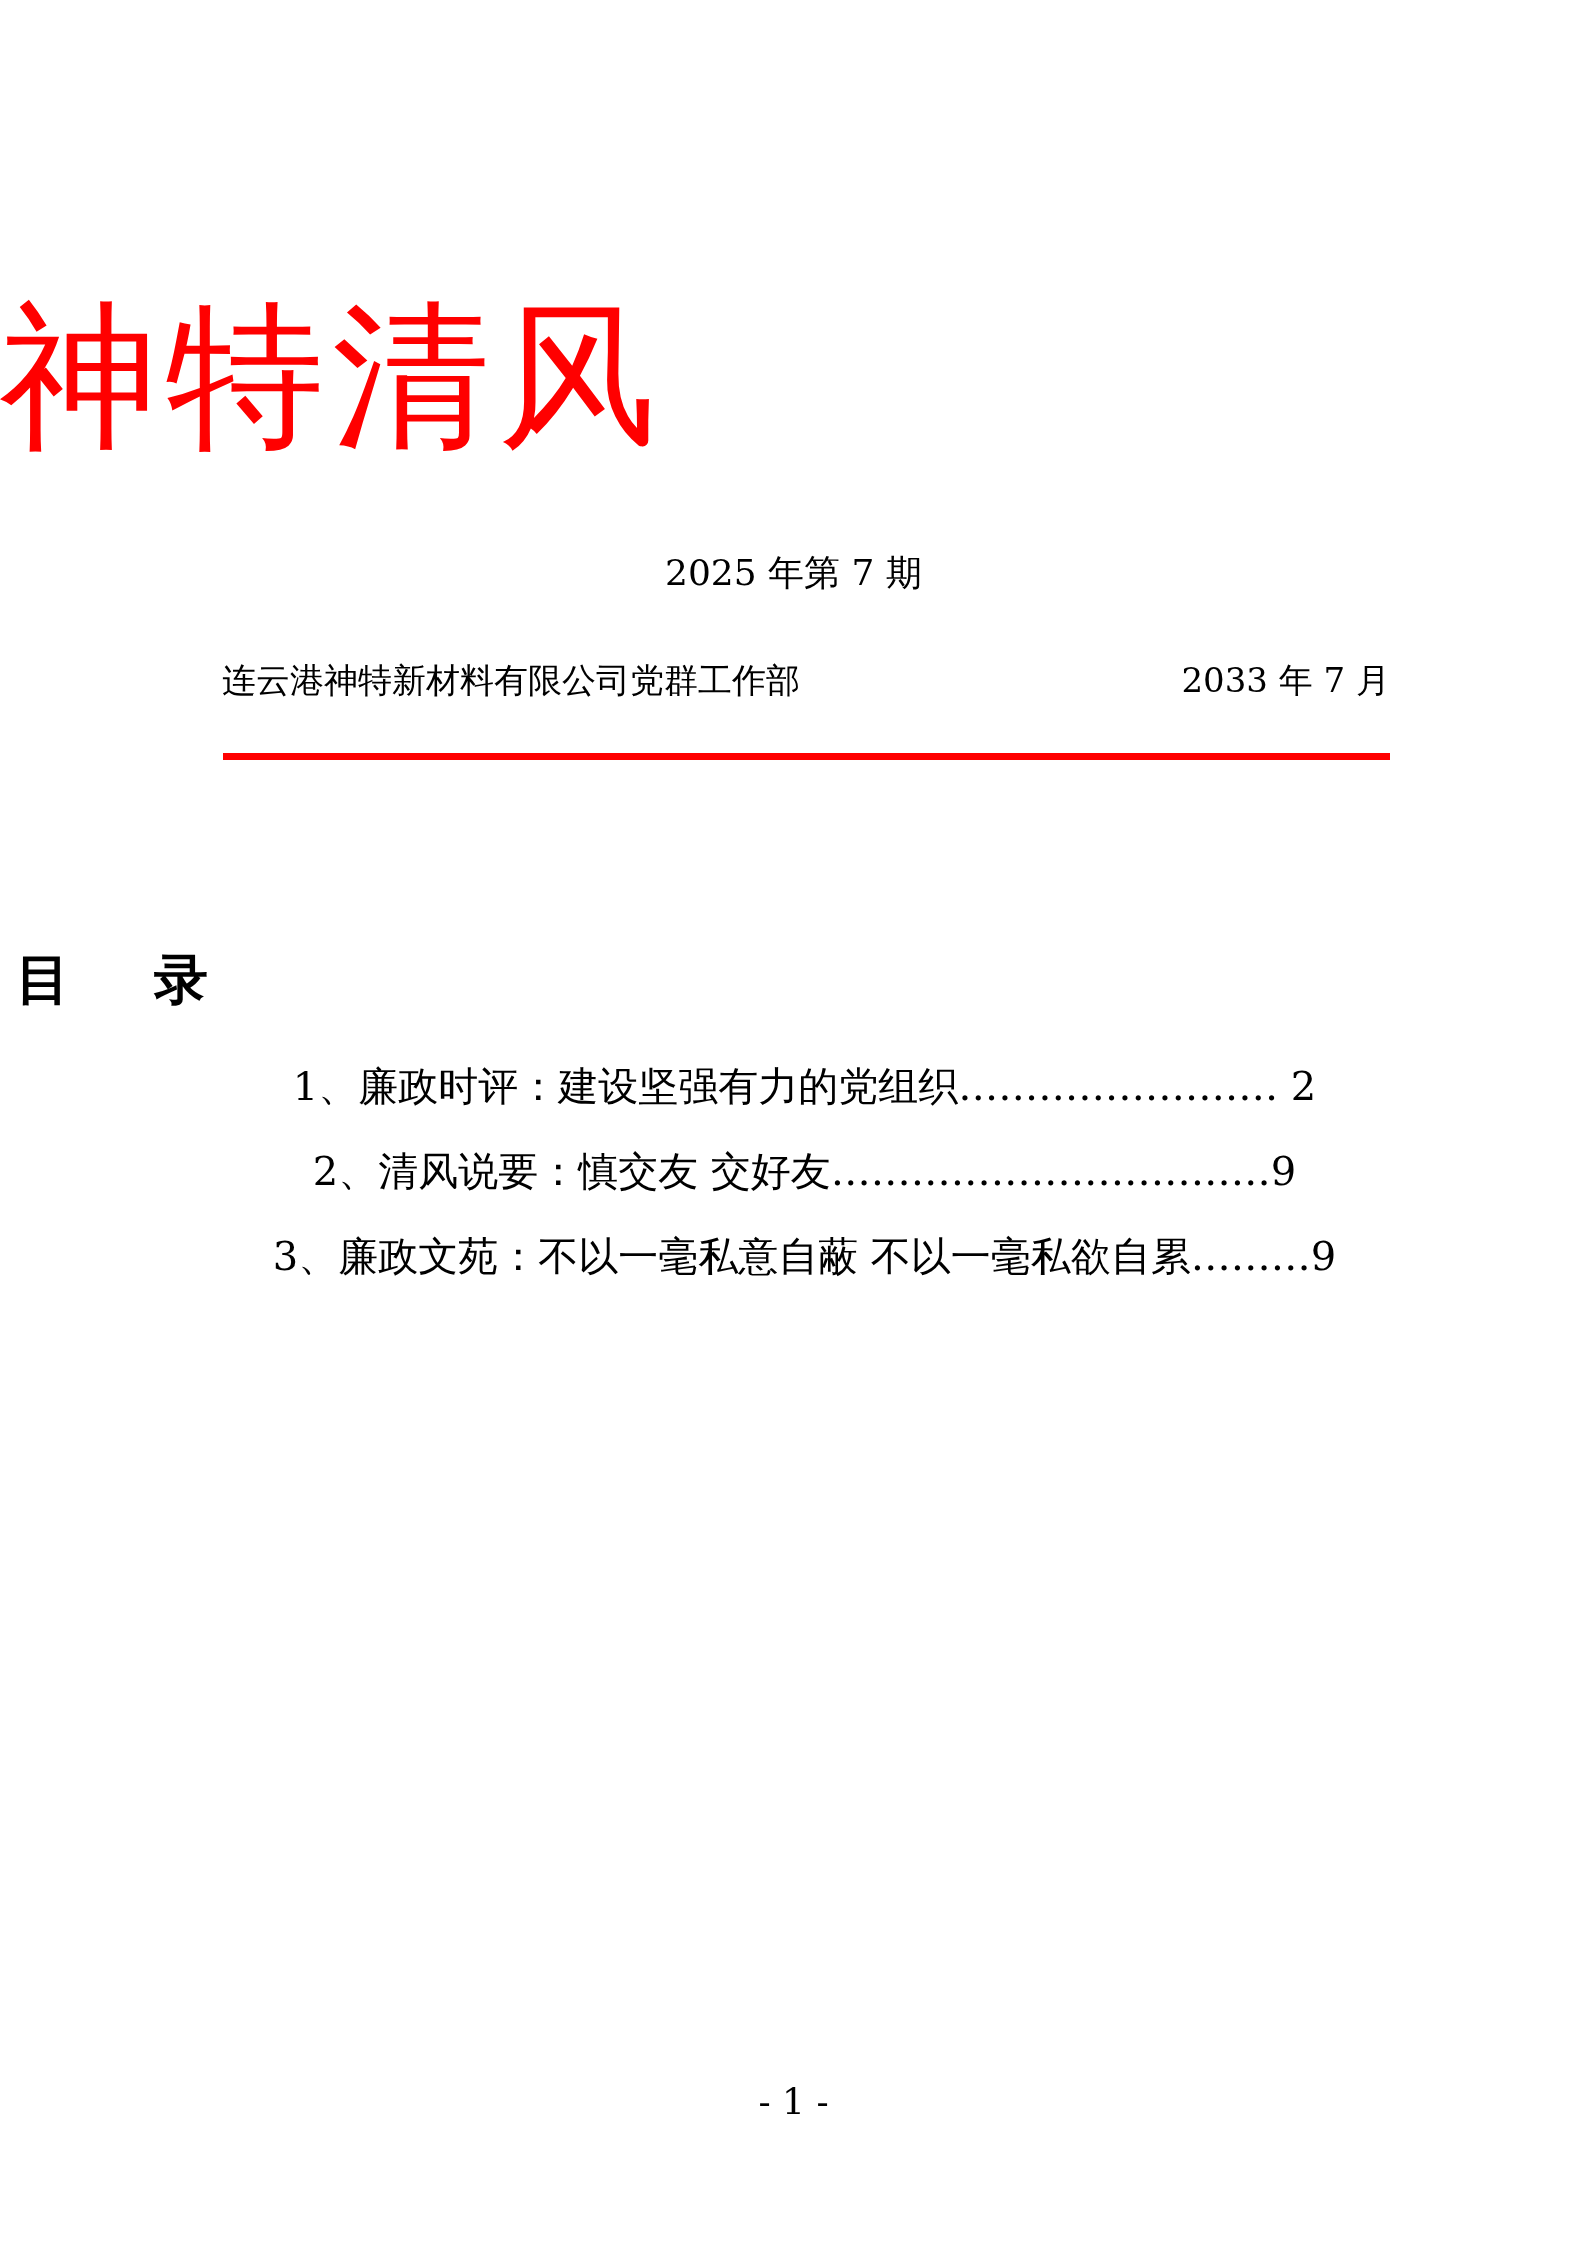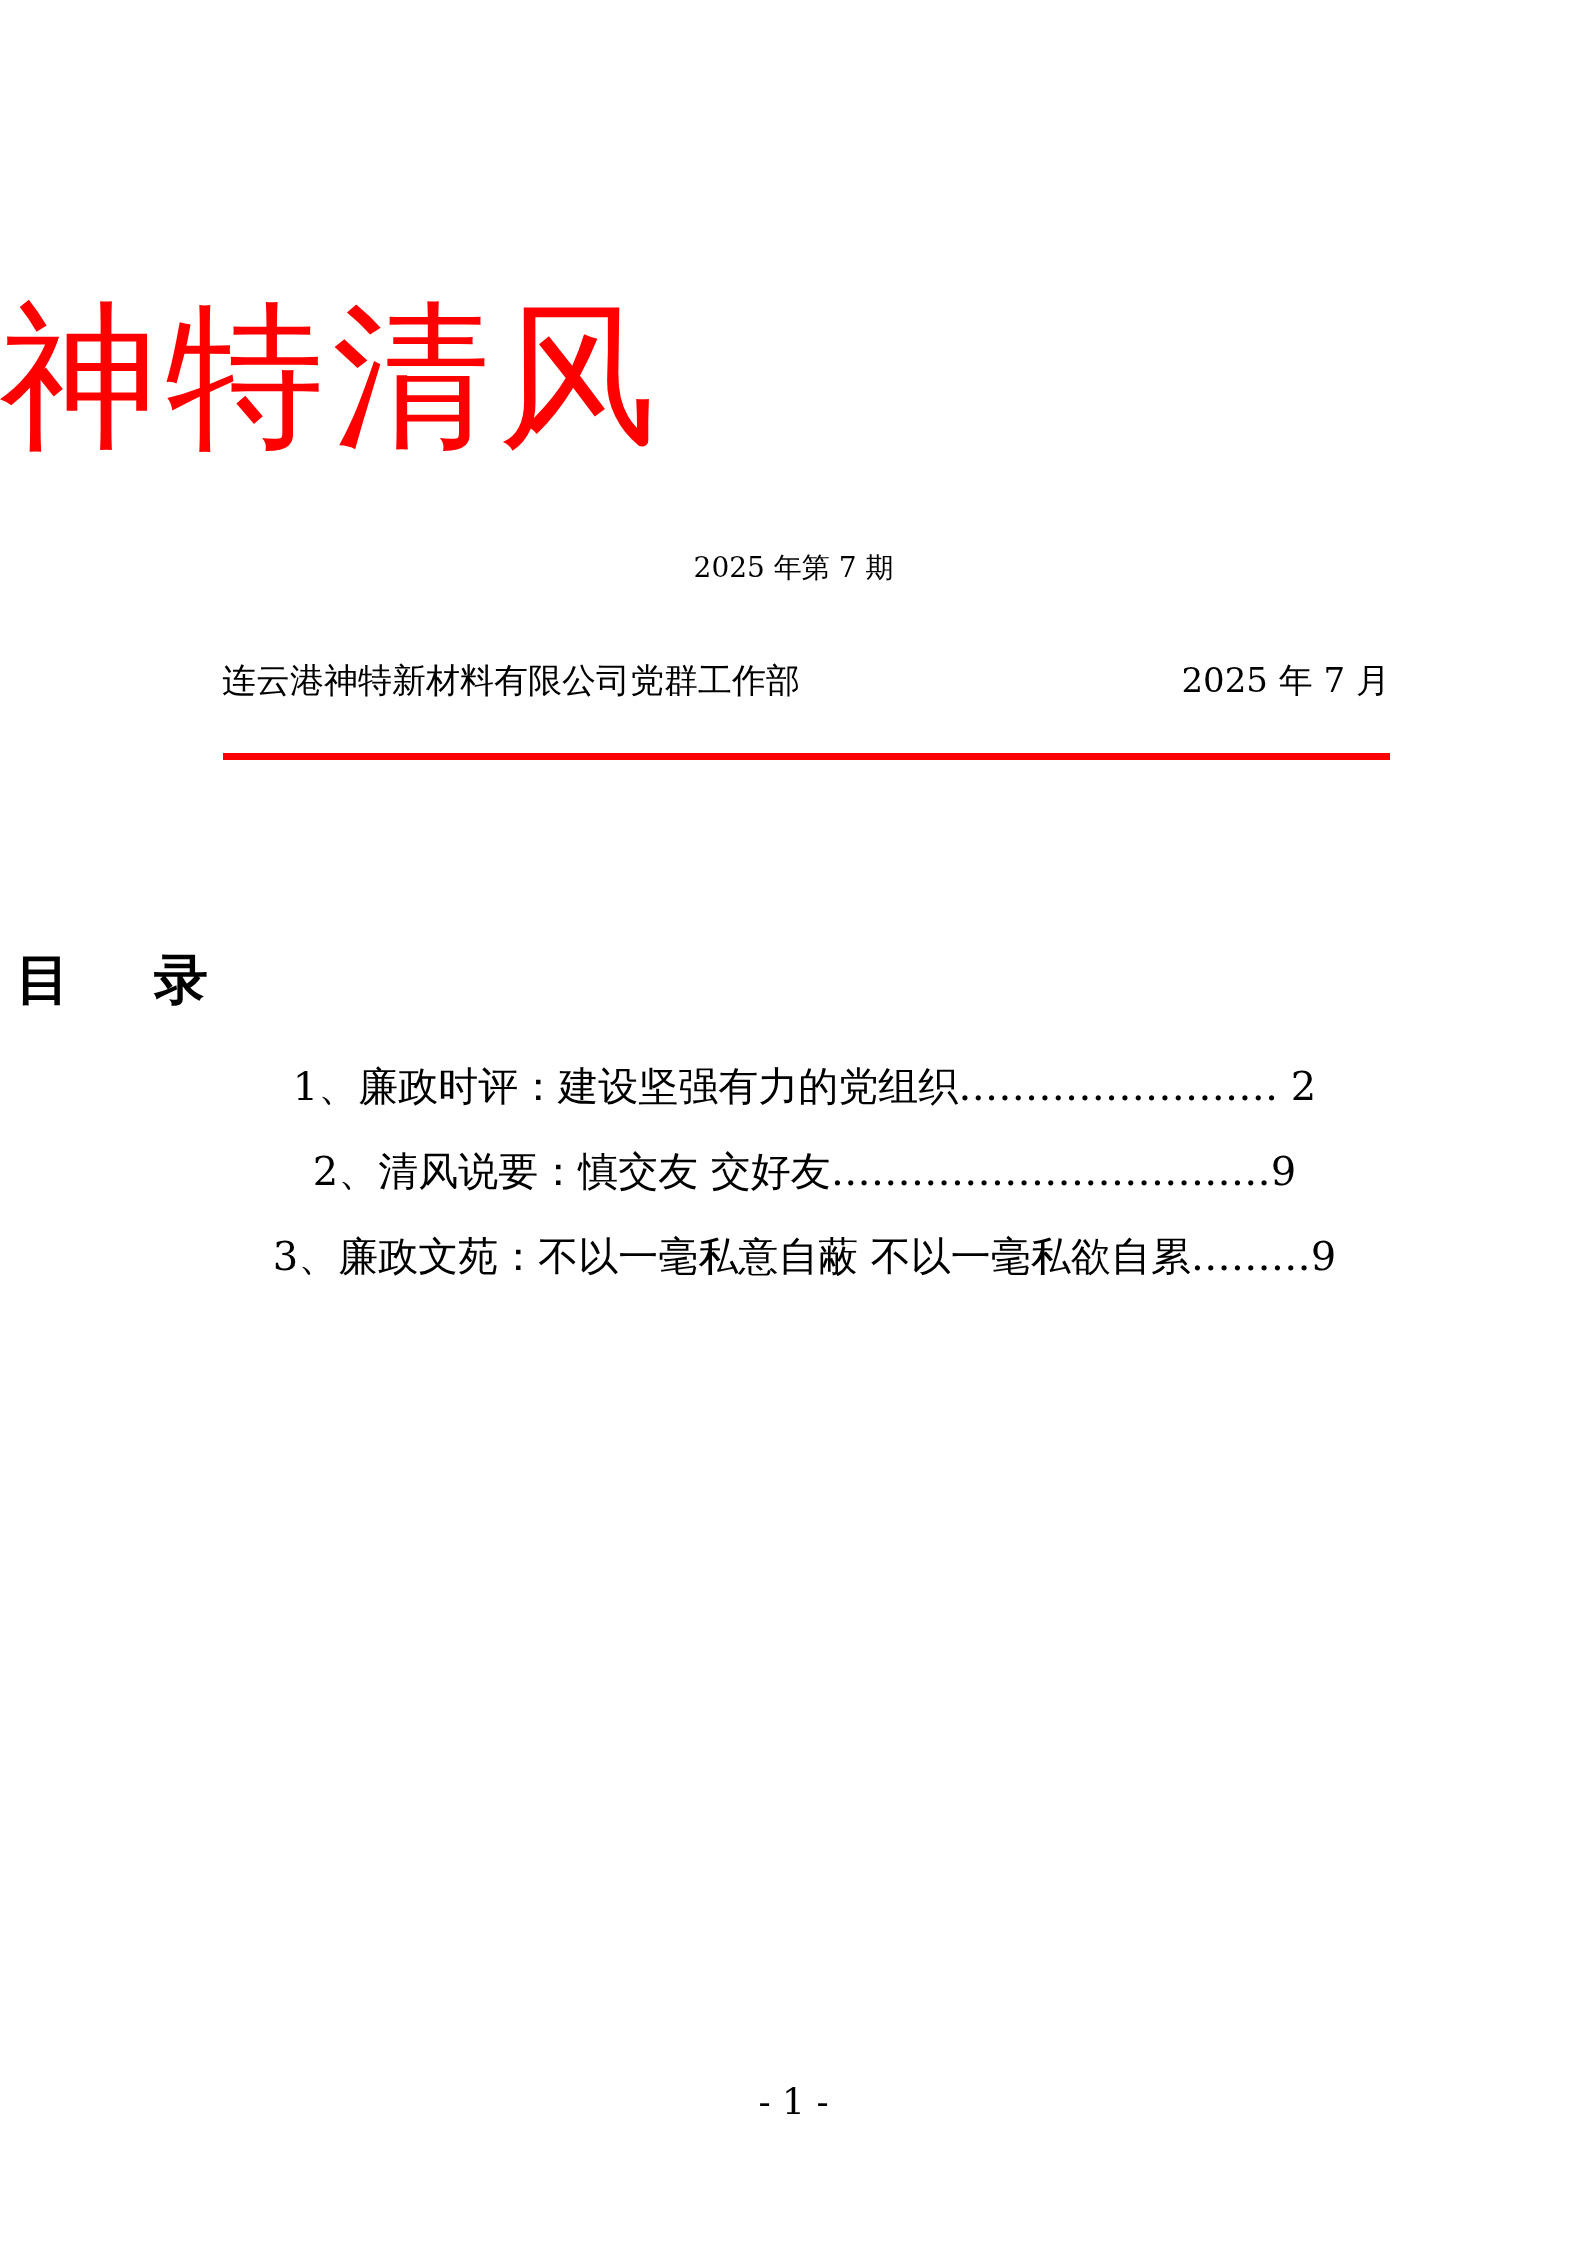--- a/index.html
+++ b/index.html
@@ -33,21 +33,21 @@
     color:var(--accent-red);
     font-weight:400;
     white-space:nowrap;
   }
   .issue-line{
     position:absolute;
     top:553px;
     left:0;
     width:100%;
     text-align:center;
-    font-size:28px;
+    font-size:36px;
     line-height:1.1;
     font-weight:400;
   }
   .pub-row{
     position:absolute;
     top:660px;
     left:222px;
     right:197px;
     display:flex;
     justify-content:space-between;
@@ -107,21 +107,21 @@
 <body>
 
 <div class="page">
 
   <div class="doc-title">神特清风</div>
 
   <div class="issue-line">2025 年第 7 期</div>
 
   <div class="pub-row">
     <span class="publisher">连云港神特新材料有限公司党群工作部</span>
-    <span class="issue-date">2025 年 7 月</span>
+    <span class="issue-date">2033 年 7 月</span>
   </div>
 
   <div class="red-rule"></div>
 
   <div class="toc-heading">目　录</div>
 
   <div class="toc-list">
     <div class="toc-item">1、廉政时评：建设坚强有力的党组织…………………… 2</div>
     <div class="toc-item">2、清风说要：慎交友 交好友……………………………9</div>
     <div class="toc-item">3、廉政文苑：不以一毫私意自蔽 不以一毫私欲自累………9</div>

